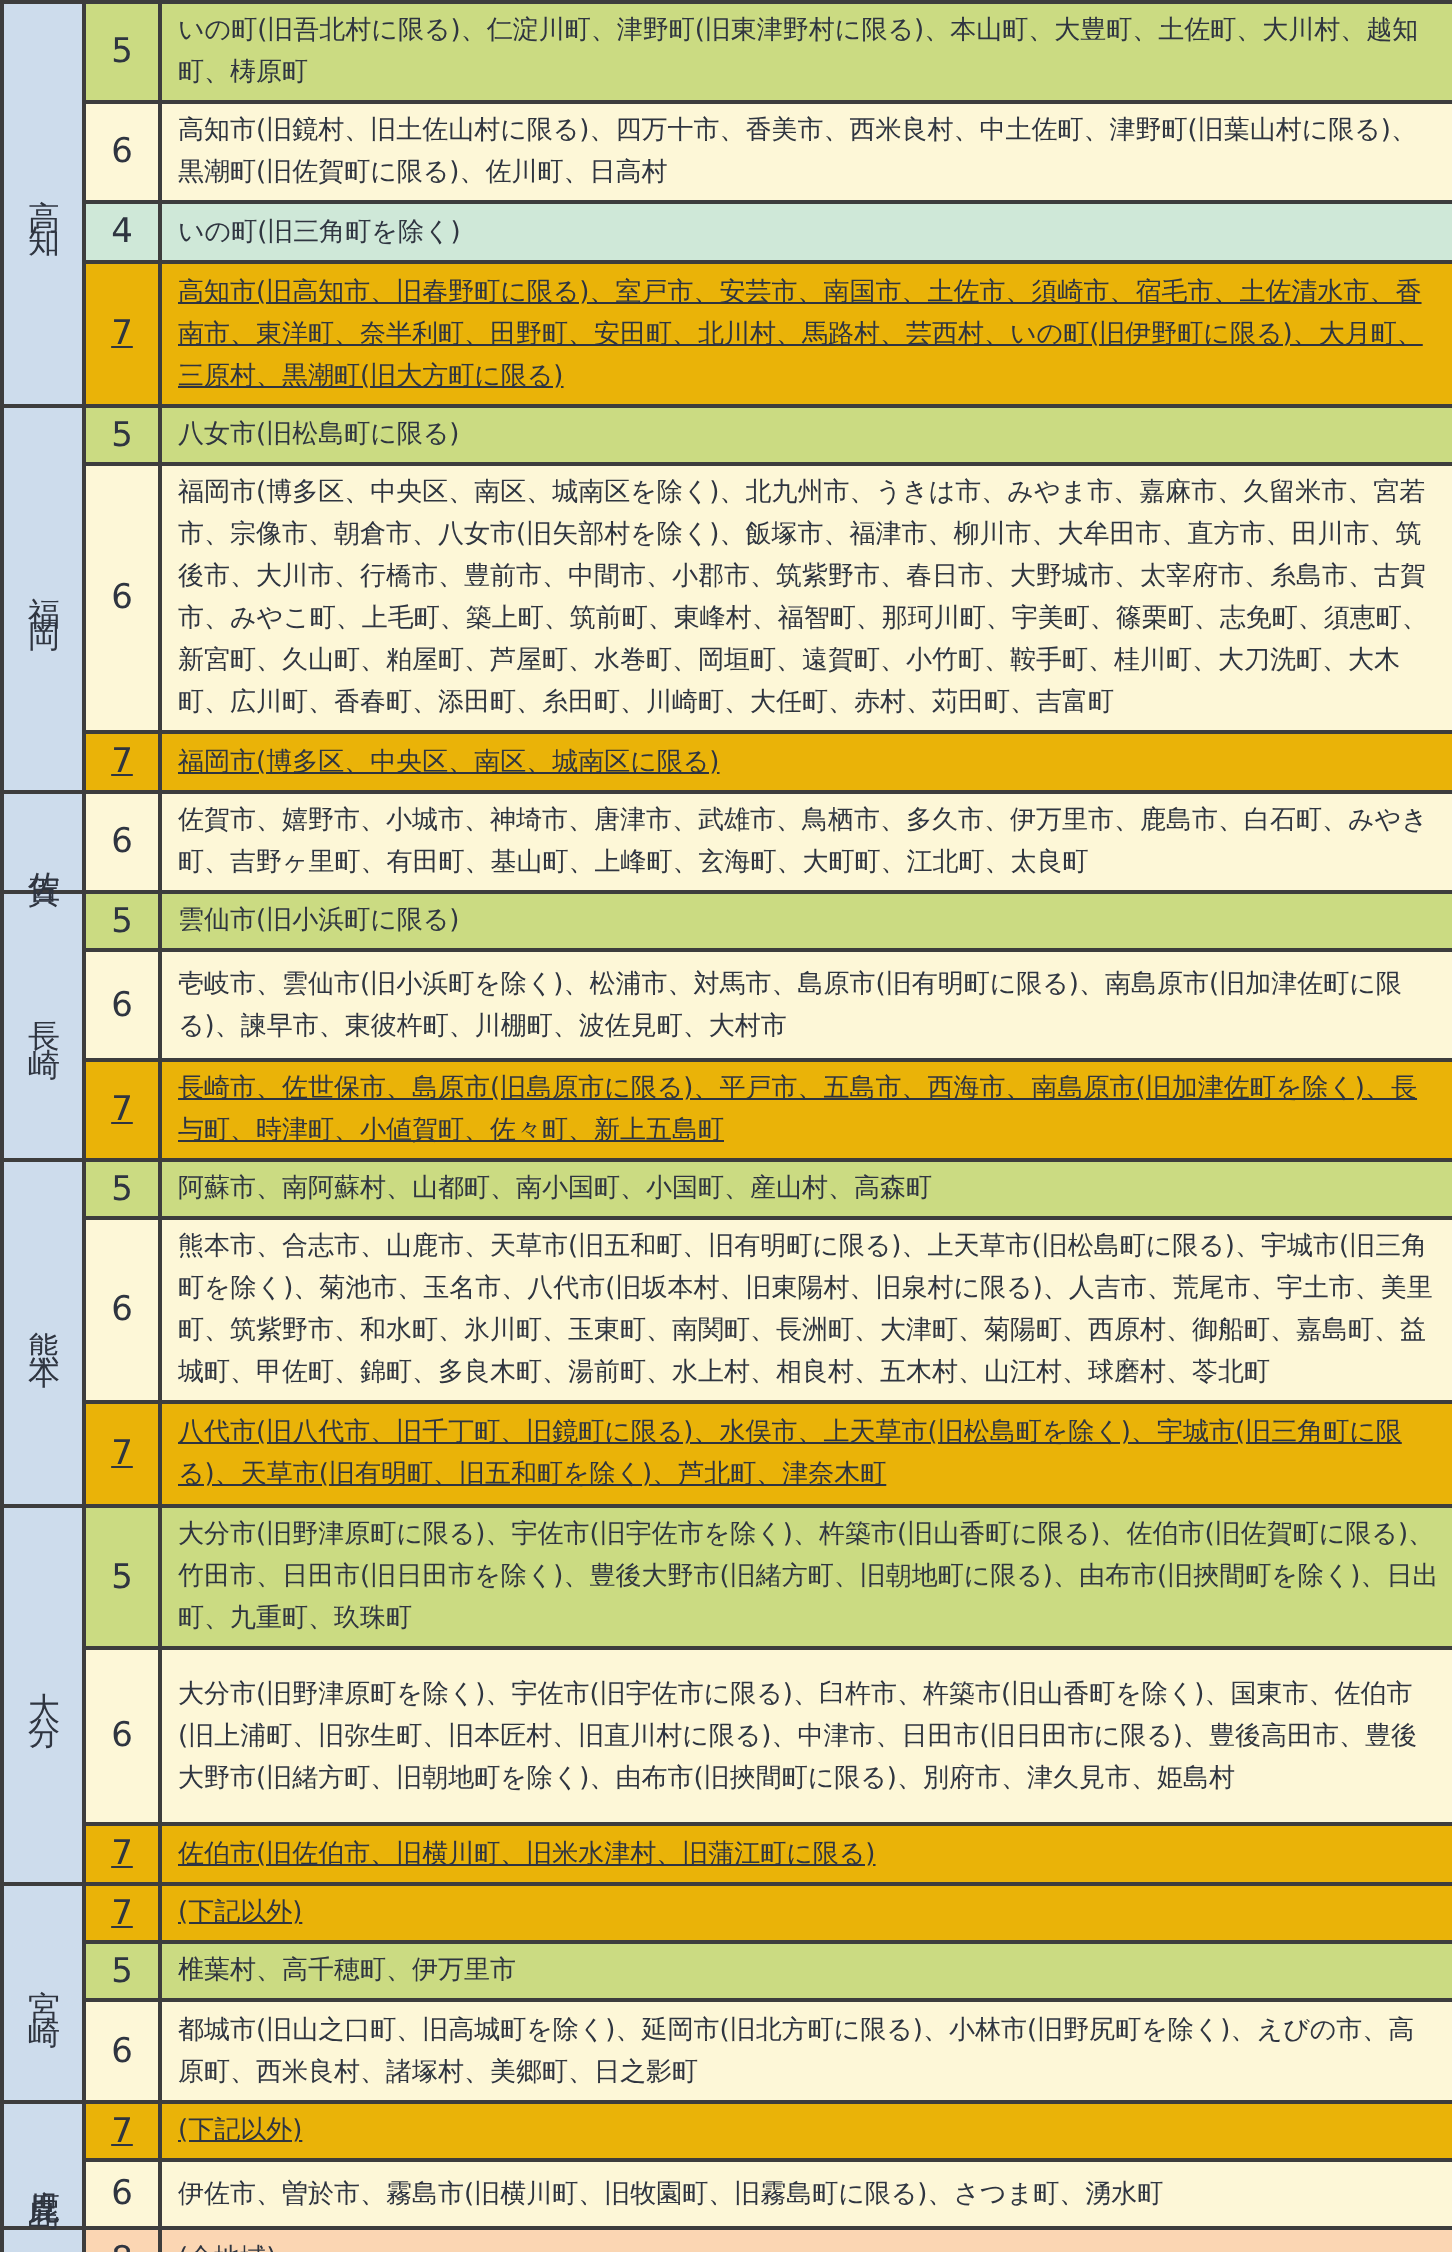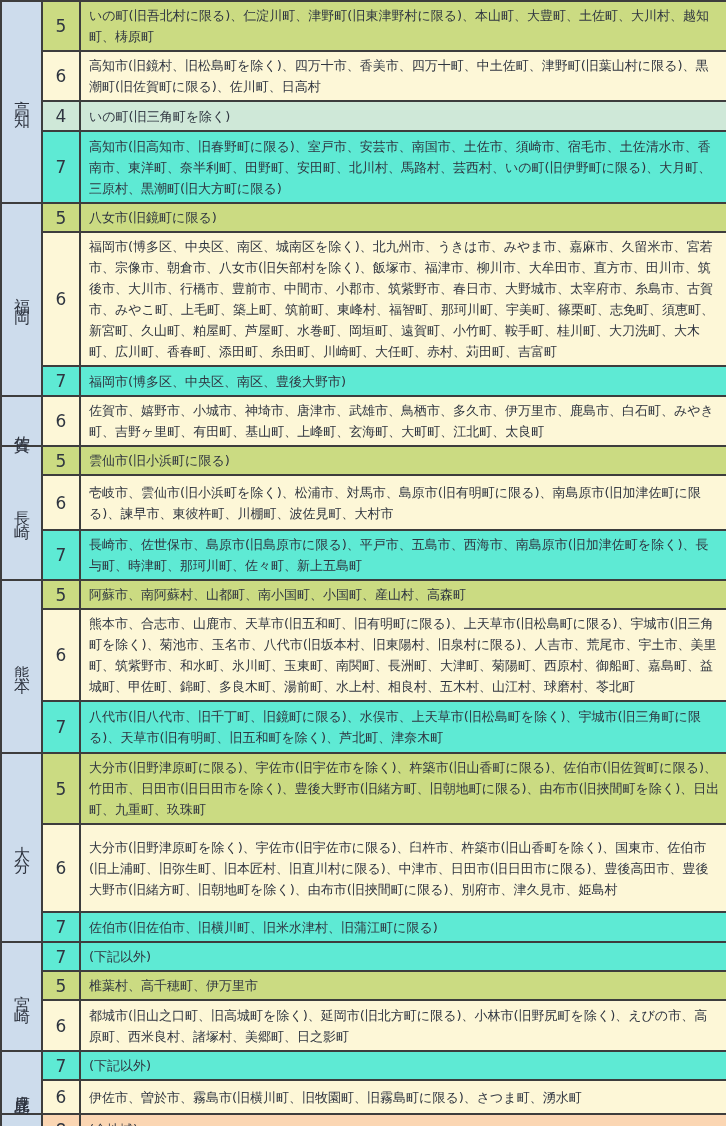--- a/index.html
+++ b/index.html
@@ -44,84 +44,84 @@
     line-height: 21px;
     color: #2f3540;
     padding: 3px 6px 3px 8px;
     vertical-align: middle;
     word-break: break-all;
     text-align: left;
   }
   .z4 { background: #cfe8d8; }
   .z5 { background: #cbdb82; }
   .z6 { background: #fdf7d7; }
-  .z7 { background: #5eead4; }
+  .z7 { background: #eab308; text-decoration: underline; }
   .z8 { background: #fbd6b3; }
 </style>
 </head>
 <body>
 
 <table class="zone-table">
   <colgroup>
     <col class="c-pref">
       <col class="c-num">
       <col class="c-txt">
   </colgroup>
   <tbody>
 
     <tr style="height:45px;">
       <td class="pref" rowspan="4"><span>高知</span></td>
       <td class="num z5">5</td>
       <td class="txt z5">いの町(旧吾北村に限る)、仁淀川町、津野町(旧東津野村に限る)、本山町、大豊町、土佐町、大川村、越知町、梼原町</td>
     </tr>
     <tr style="height:48px;">
       <td class="num z6">6</td>
-      <td class="txt z6">高知市(旧鏡村、旧松島町を除く)、四万十市、香美市、四万十町、中土佐町、津野町(旧葉山村に限る)、黒潮町(旧佐賀町に限る)、佐川町、日高村</td>
+      <td class="txt z6">高知市(旧鏡村、旧土佐山村に限る)、四万十市、香美市、西米良村、中土佐町、津野町(旧葉山村に限る)、黒潮町(旧佐賀町に限る)、佐川町、日高村</td>
     </tr>
     <tr style="height:30px;">
       <td class="num z4">4</td>
       <td class="txt z4">いの町(旧三角町を除く)</td>
     </tr>
     <tr style="height:72px;">
       <td class="num z7">7</td>
       <td class="txt z7">高知市(旧高知市、旧春野町に限る)、室戸市、安芸市、南国市、土佐市、須崎市、宿毛市、土佐清水市、香南市、東洋町、奈半利町、田野町、安田町、北川村、馬路村、芸西村、いの町(旧伊野町に限る)、大月町、三原村、黒潮町(旧大方町に限る)</td>
     </tr>
 
     <tr style="height:27px;">
       <td class="pref" rowspan="3"><span>福岡</span></td>
       <td class="num z5">5</td>
-      <td class="txt z5">八女市(旧鏡町に限る)</td>
+      <td class="txt z5">八女市(旧松島町に限る)</td>
     </tr>
     <tr style="height:130px;">
       <td class="num z6">6</td>
       <td class="txt z6">福岡市(博多区、中央区、南区、城南区を除く)、北九州市、うきは市、みやま市、嘉麻市、久留米市、宮若市、宗像市、朝倉市、八女市(旧矢部村を除く)、飯塚市、福津市、柳川市、大牟田市、直方市、田川市、筑後市、大川市、行橋市、豊前市、中間市、小郡市、筑紫野市、春日市、大野城市、太宰府市、糸島市、古賀市、みやこ町、上毛町、築上町、筑前町、東峰村、福智町、那珂川町、宇美町、篠栗町、志免町、須恵町、新宮町、久山町、粕屋町、芦屋町、水巻町、岡垣町、遠賀町、小竹町、鞍手町、桂川町、大刀洗町、大木町、広川町、香春町、添田町、糸田町、川崎町、大任町、赤村、苅田町、吉富町</td>
     </tr>
     <tr style="height:30px;">
       <td class="num z7">7</td>
-      <td class="txt z7">福岡市(博多区、中央区、南区、豊後大野市)</td>
+      <td class="txt z7">福岡市(博多区、中央区、南区、城南区に限る)</td>
     </tr>
 
     <tr style="height:46px;">
       <td class="pref tight"><span>佐賀</span></td>
       <td class="num z6">6</td>
       <td class="txt z6">佐賀市、嬉野市、小城市、神埼市、唐津市、武雄市、鳥栖市、多久市、伊万里市、鹿島市、白石町、みやき町、吉野ヶ里町、有田町、基山町、上峰町、玄海町、大町町、江北町、太良町</td>
     </tr>
 
     <tr style="height:27px;">
       <td class="pref" rowspan="3"><span>長崎</span></td>
       <td class="num z5">5</td>
       <td class="txt z5">雲仙市(旧小浜町に限る)</td>
     </tr>
     <tr style="height:55px;">
       <td class="num z6">6</td>
       <td class="txt z6">壱岐市、雲仙市(旧小浜町を除く)、松浦市、対馬市、島原市(旧有明町に限る)、南島原市(旧加津佐町に限る)、諫早市、東彼杵町、川棚町、波佐見町、大村市</td>
     </tr>
     <tr style="height:45px;">
       <td class="num z7">7</td>
-      <td class="txt z7">長崎市、佐世保市、島原市(旧島原市に限る)、平戸市、五島市、西海市、南島原市(旧加津佐町を除く)、長与町、時津町、那珂川町、佐々町、新上五島町</td>
+      <td class="txt z7">長崎市、佐世保市、島原市(旧島原市に限る)、平戸市、五島市、西海市、南島原市(旧加津佐町を除く)、長与町、時津町、小値賀町、佐々町、新上五島町</td>
     </tr>
 
     <tr style="height:27px;">
       <td class="pref" rowspan="3"><span>熊本</span></td>
       <td class="num z5">5</td>
       <td class="txt z5">阿蘇市、南阿蘇村、山都町、南小国町、小国町、産山村、高森町</td>
     </tr>
     <tr style="height:89px;">
       <td class="num z6">6</td>
       <td class="txt z6">熊本市、合志市、山鹿市、天草市(旧五和町、旧有明町に限る)、上天草市(旧松島町に限る)、宇城市(旧三角町を除く)、菊池市、玉名市、八代市(旧坂本村、旧東陽村、旧泉村に限る)、人吉市、荒尾市、宇土市、美里町、筑紫野市、和水町、氷川町、玉東町、南関町、長洲町、大津町、菊陽町、西原村、御船町、嘉島町、益城町、甲佐町、錦町、多良木町、湯前町、水上村、相良村、五木村、山江村、球磨村、苓北町</td>

